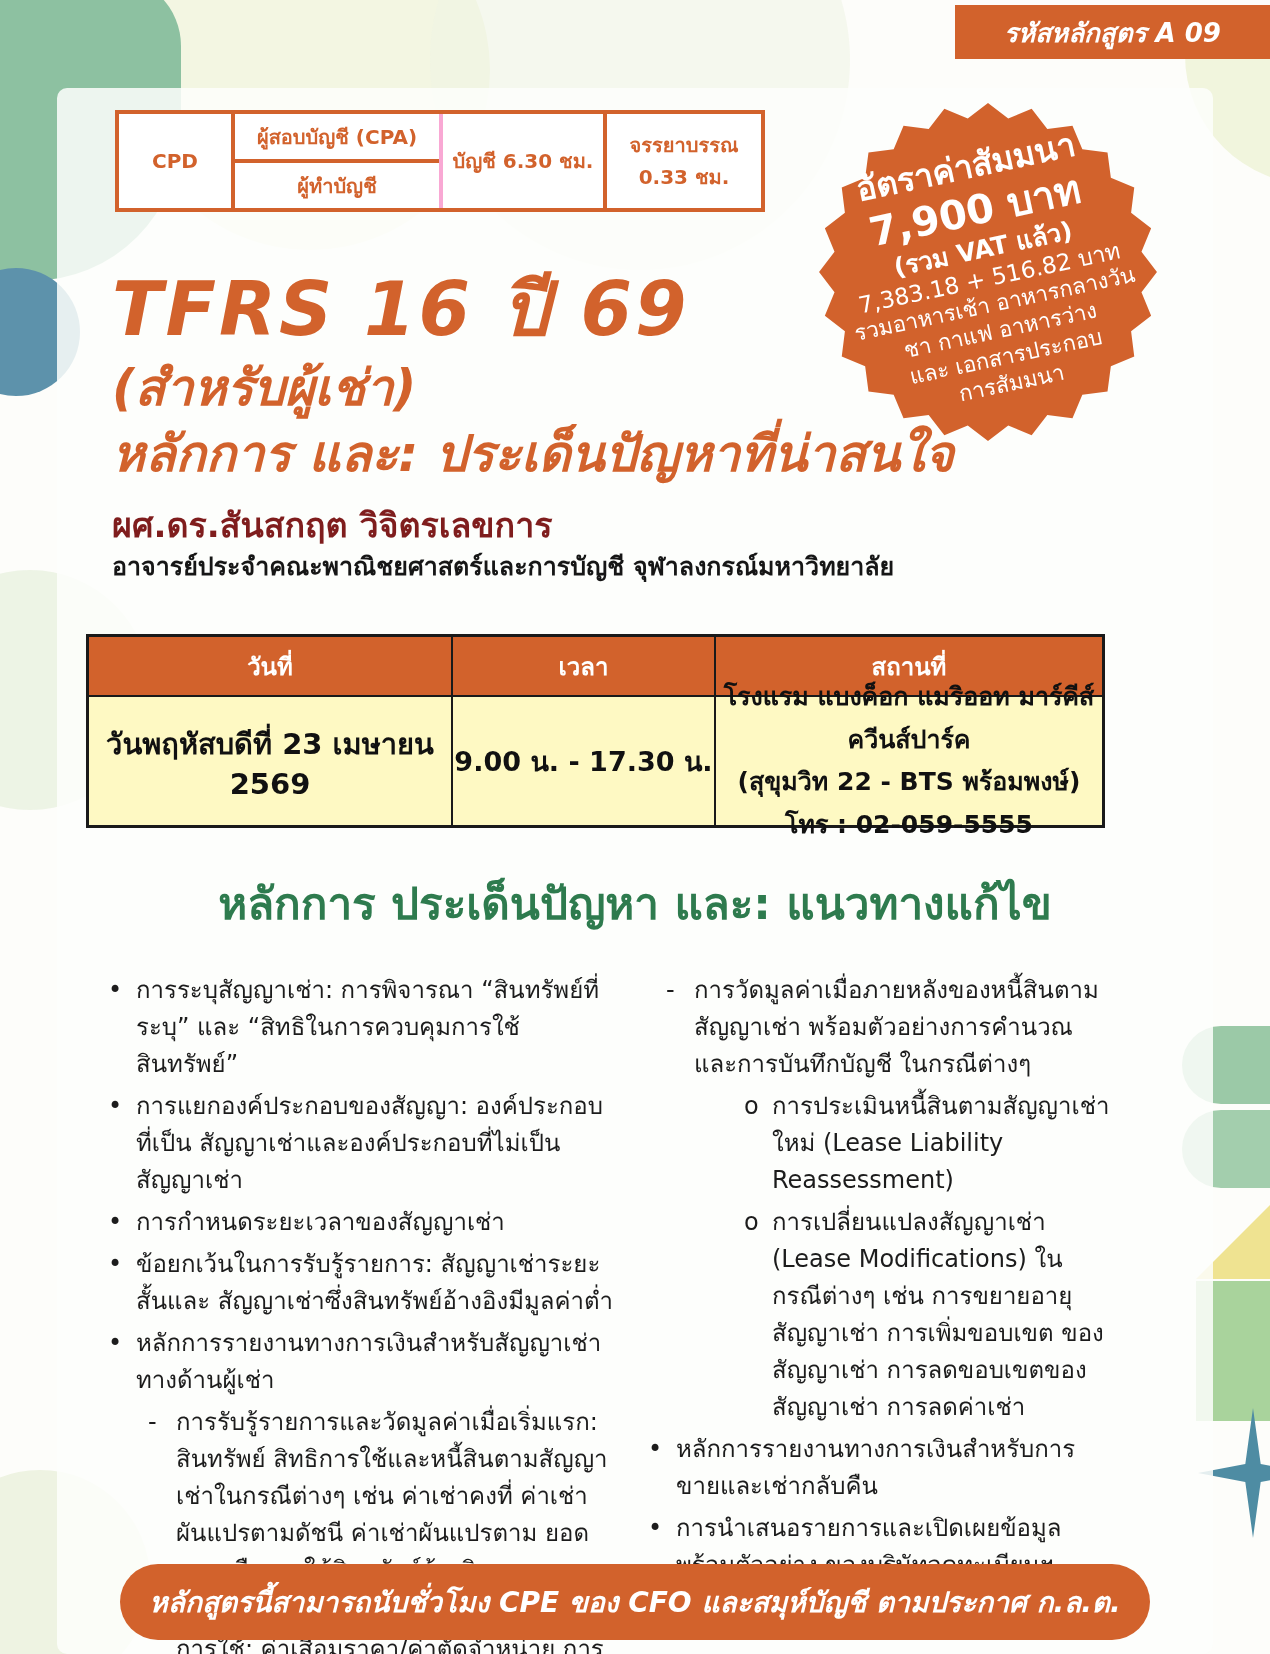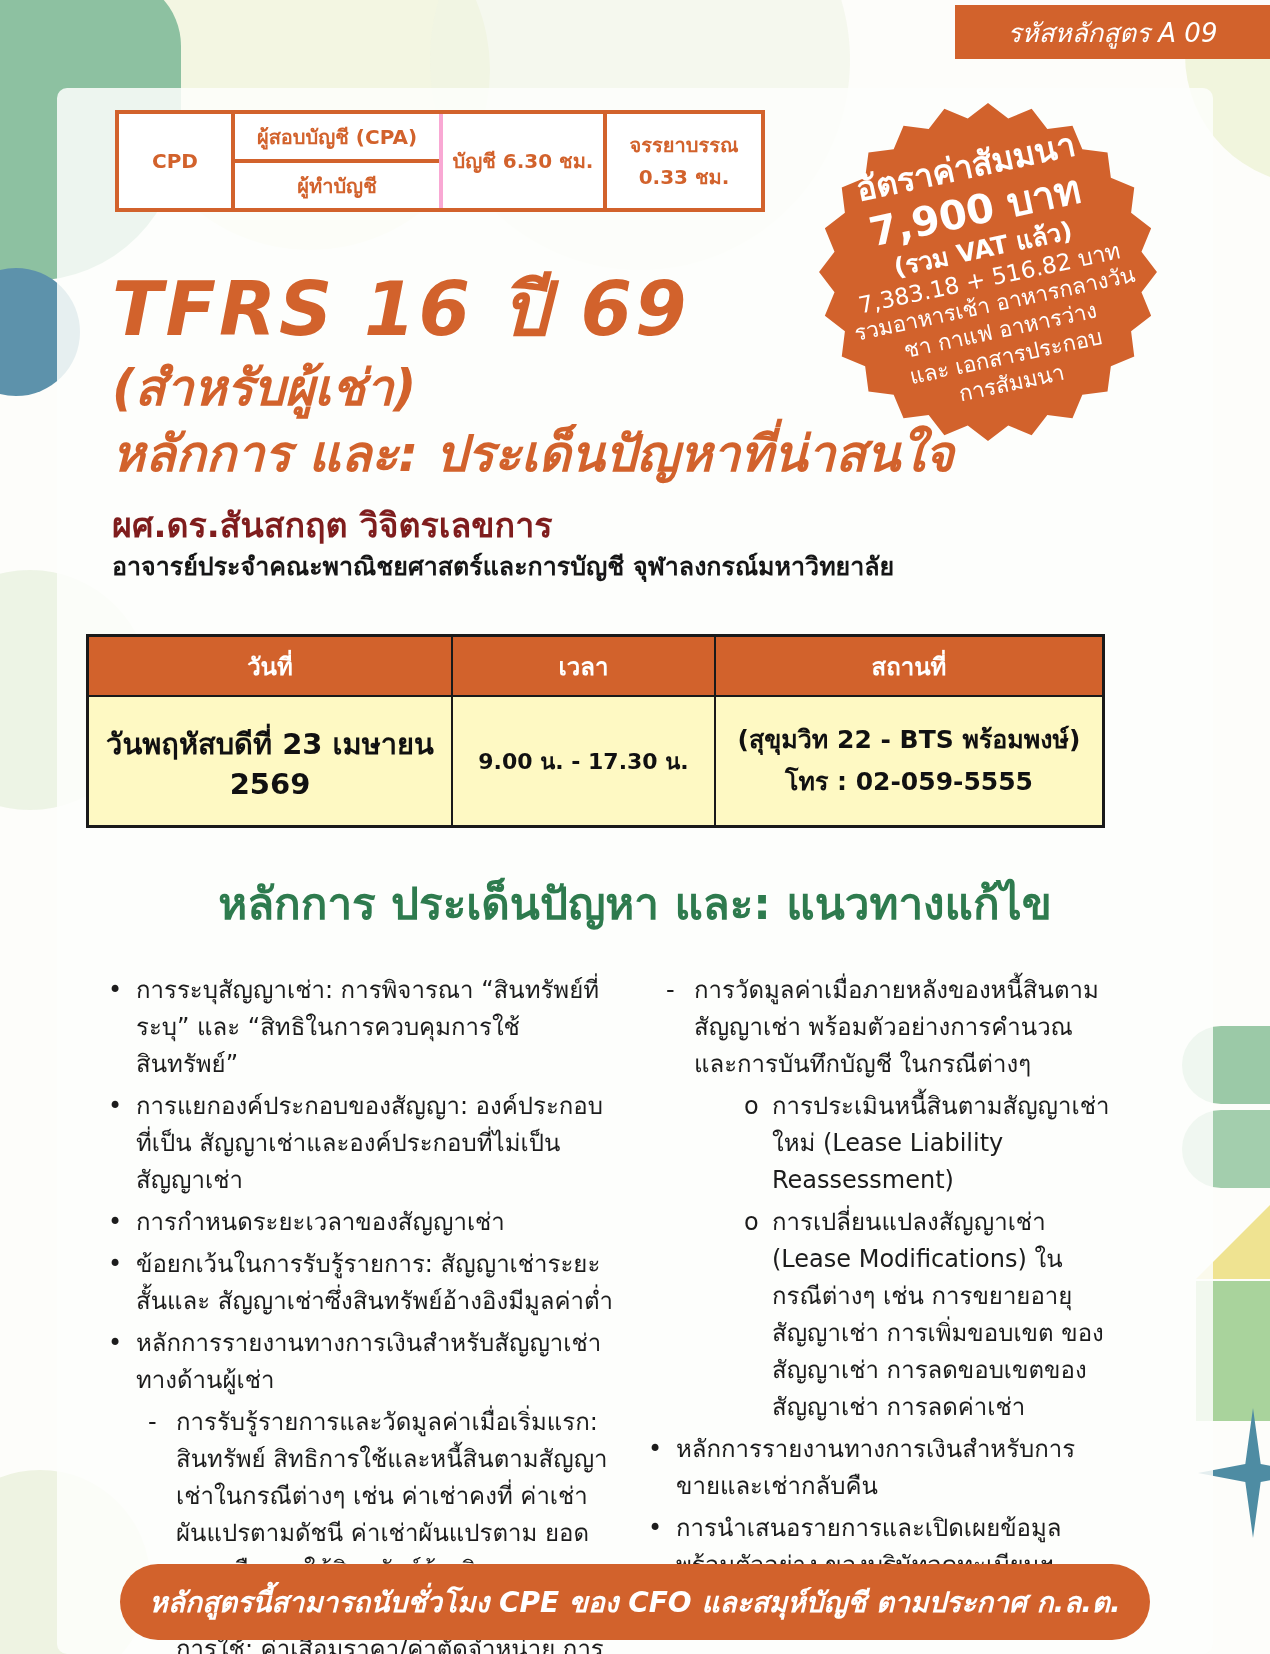--- a/index.html
+++ b/index.html
@@ -26,21 +26,21 @@
 
   
   .panel{position:absolute; left:57px; top:88px; width:1156px; height:1566px;
     background:rgba(253,254,251,0.86); border-radius:10px; z-index:2;}
 
   .content{position:absolute; inset:0; z-index:3;}
 
   
   .code-badge{position:absolute; left:955px; top:5px; width:315px; height:54px;
     background:#d2622c; color:#fff; display:flex; align-items:center; justify-content:center;
-    font-size:26px; font-weight:normal; font-style:italic;}
+    font-size:26px; font-weight:bold; font-style:italic;}
 
   
   .cpd-table{position:absolute; left:115px; top:110px; width:650px; height:102px;
     border:4px solid #d2622c; background:#fff; display:flex; box-sizing:border-box;
     color:#d2622c; font-weight:bold; font-size:20px;}
   .cpd-cell{display:flex; align-items:center; justify-content:center; box-sizing:border-box; text-align:center;}
   .cpd-c1{width:112px;}
   .cpd-c2{width:204px; border-left:4px solid #d2622c; display:flex; flex-direction:column;}
   .cpd-c2 .half{flex:1; display:flex; align-items:center; justify-content:center;}
   .cpd-c2 .half.top{border-bottom:4px solid #d2622c;}
@@ -73,21 +73,21 @@
     box-sizing:border-box; background:#fef9c3;}
   .sched-row{display:flex;}
   .sched-head .cell{background:#d2622c; color:#fff; font-size:24px; font-weight:bold; height:58px;}
   .sched .cell{display:flex; align-items:center; justify-content:center; box-sizing:border-box; text-align:center;}
   .sched .c1{width:362px;}
   .sched .c2{width:263px; border-left:2px solid #1a1a1a;}
   .sched .c3{flex:1; border-left:2px solid #1a1a1a;}
   .sched-head{border-bottom:2px solid #1a1a1a;}
   .sched-body .cell{height:128px; color:#111; font-weight:bold;}
   .sched-body .c1{font-size:29px;}
-  .sched-body .c2{font-size:22px;}
+  .sched-body .c2{font-size:27px;}
   .sched-body .c3{font-size:25px; flex-direction:column; line-height:1.7; justify-content:center;}
 
   
   .section-heading{position:absolute; left:57px; top:868px; width:1156px; text-align:center;
     color:#2e7b4e; font-size:44px; font-weight:900; }
 
   
   .topics{position:absolute; top:972px; color:#1c1c1c; font-size:24px; line-height:37px;}
   .topics-left{left:108px; width:508px;}
   .topics-right{left:648px; width:462px;}
@@ -166,20 +166,21 @@
     <div class="sched">
       <div class="sched-row sched-head">
         <div class="cell c1">วันที่</div>
         <div class="cell c2">เวลา</div>
         <div class="cell c3">สถานที่</div>
       </div>
       <div class="sched-row sched-body">
         <div class="cell c1">วันพฤหัสบดีที่ 23 เมษายน 2569</div>
         <div class="cell c2">9.00 น. - 17.30 น.</div>
         <div class="cell c3">
+          <div>โรงแรม แบงค็อก แมริออท มาร์คีส์ ควีนส์ปาร์ค</div>
           <div>(สุขุมวิท 22 - BTS พร้อมพงษ์)</div>
           <div>โทร : 02-059-5555</div>
         </div>
       </div>
     </div>
 
     <div class="section-heading">หลักการ ประเด็นปัญหา และ: แนวทางแก้ไข</div>
 
     <div class="topics topics-left">
       <div class="titem">

